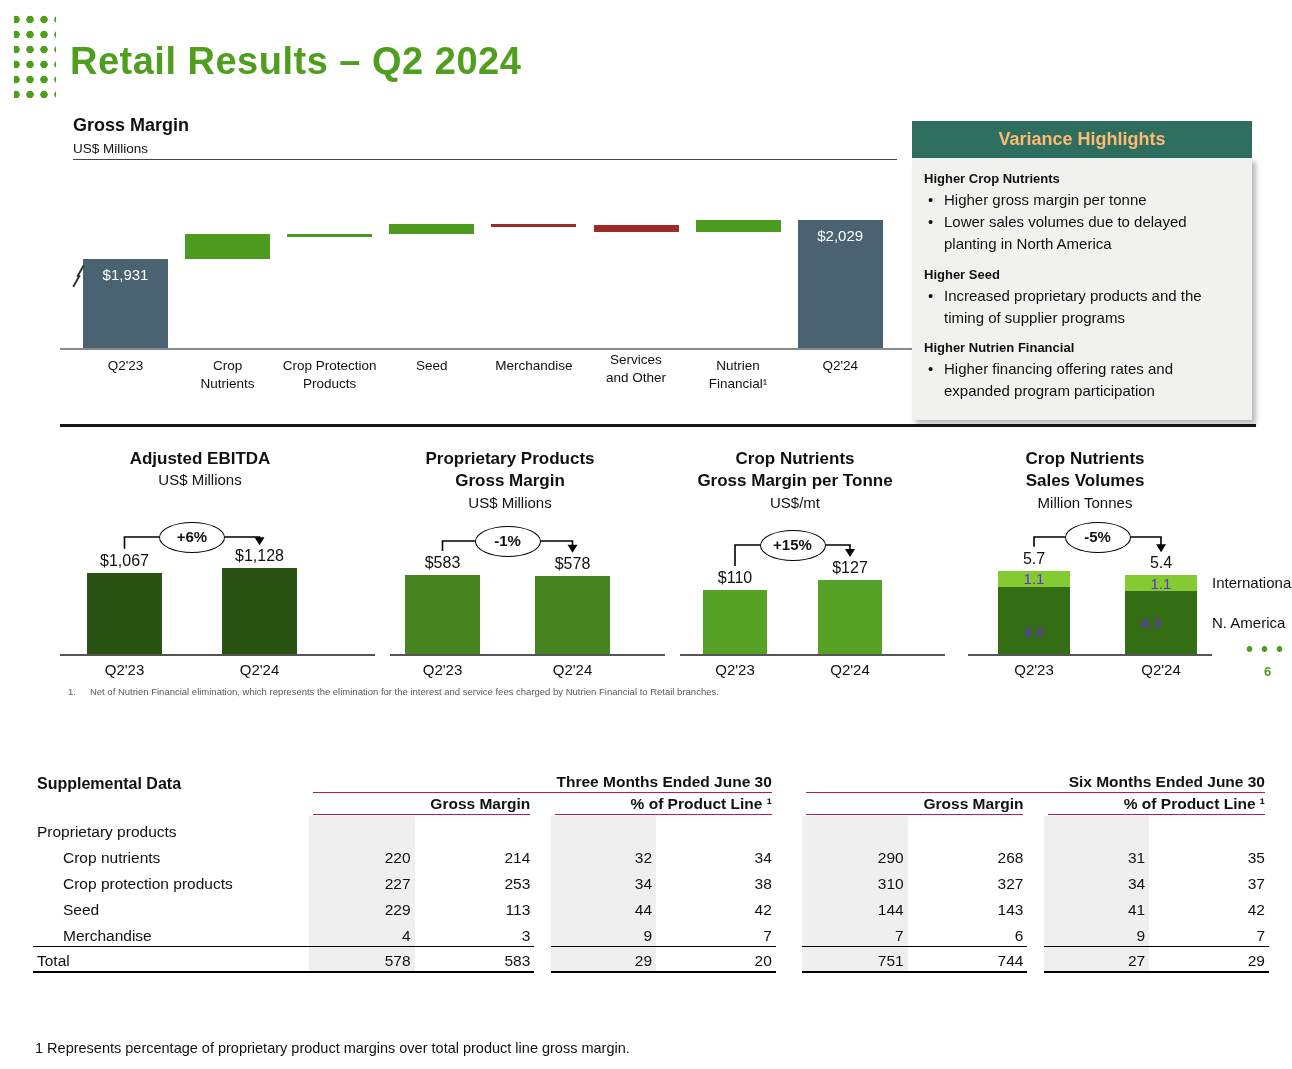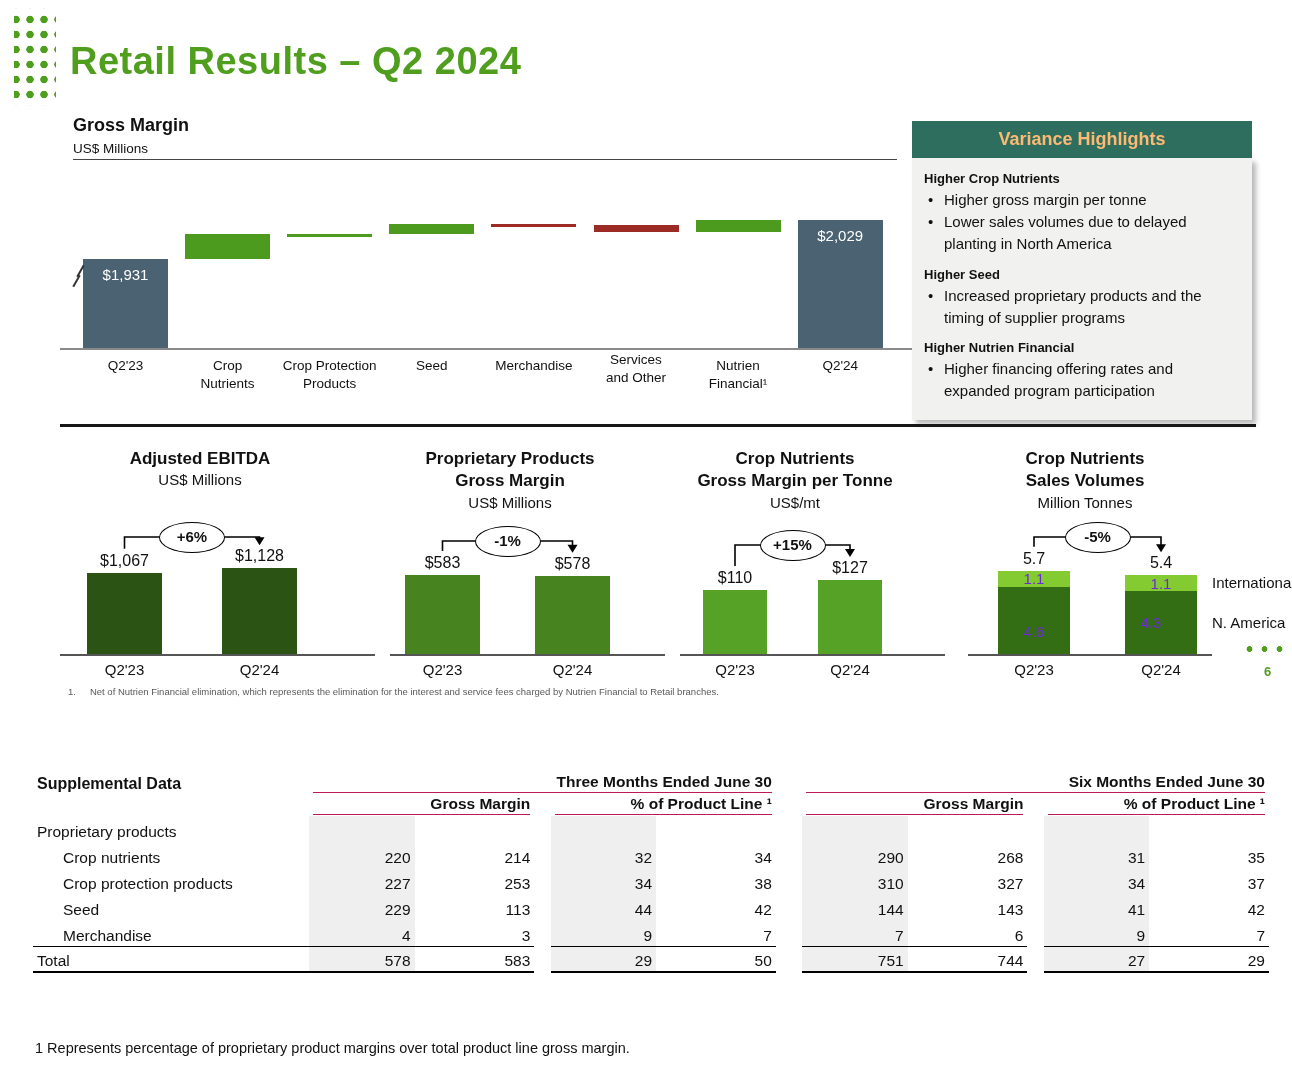--- a/index.html
+++ b/index.html
@@ -362,21 +362,21 @@
             <td class=""></td>
             <td class="num shade">9</td>
             <td class="num">7</td>
           </tr>
           <tr class="t-row t-total">
             <td class="b" style="padding-left:4px">Total</td>
             <td class="num shade b">578</td>
             <td class="num b">583</td>
             <td class=""></td>
             <td class="num shade b">29</td>
-            <td class="num b">50</td>
+            <td class="num b">20</td>
             <td></td>
             <td class="num shade b">751</td>
             <td class="num b">744</td>
             <td class=""></td>
             <td class="num shade b">27</td>
             <td class="num b">29</td>
           </tr>
         </tbody>
       </table>
     </div>

